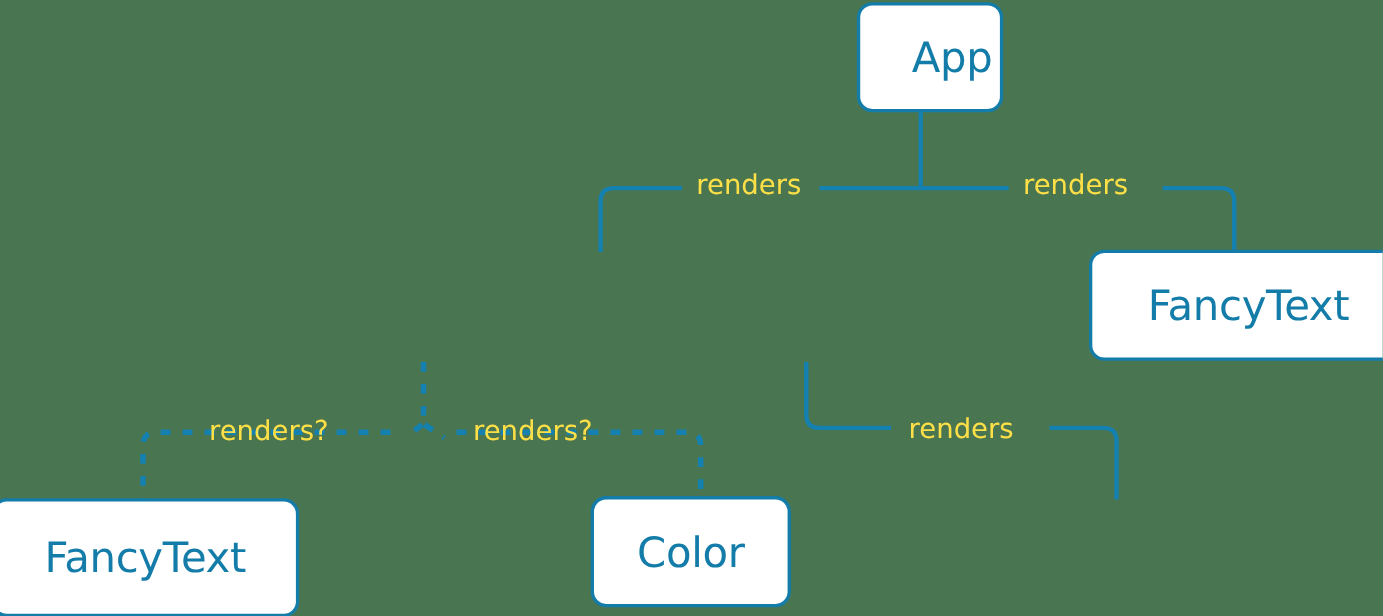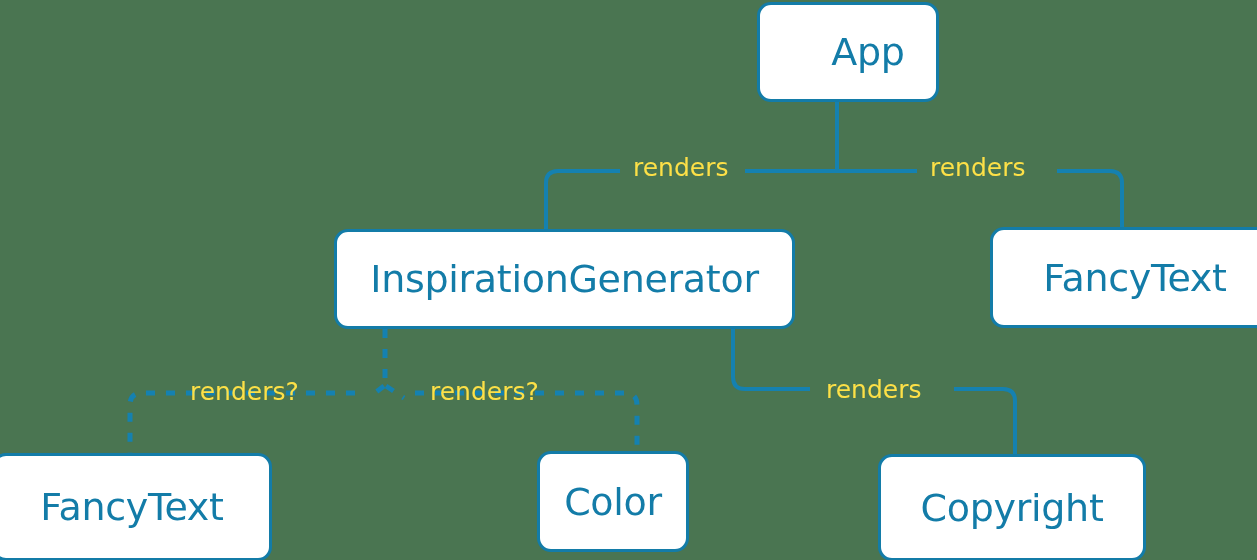--- a/index.html
+++ b/index.html
@@ -47,25 +47,25 @@
   .edge-label {
     position: absolute;
     color: #fde047;
     font-size: 25px;
     font-weight: 500;
     white-space: nowrap;
     line-height: 1;
     z-index: 6;
   }
   
-  #node-app        { left: 757px;  top: 2px;   width: 182px; height: 100px; padding-left: 40px; }
+  #node-app        { left: 779px;  top: 2px;   width: 133px; height: 100px; padding-left: 40px; }
   #node-inspgen    { left: 334px;  top: 229px; width: 461px; height: 100px; }
   #node-fancytext-right { left: 990px; top: 227px; width: 290px; height: 101px; border-radius: 14px; }
   #node-fancytext-bottom { left: -8px; top: 453px; width: 280px; height: 108px; }
-  #node-color      { left: 537px;  top: 451px; width: 152px; height: 101px; }
+  #node-color      { left: 537px;  top: 451px; width: 182px; height: 101px; }
   #node-copyright  { left: 878px;  top: 454px; width: 268px; height: 107px; }
 
   #label-renders-left   { left: 633px; top: 155px; }
   #label-renders-right  { left: 930px; top: 155px; }
   #label-renders-bottom { left: 826px; top: 377px; }
   #label-renders-q-left  { left: 190px; top: 379px; }
   #label-renders-q-right { left: 430px; top: 379px; }
 </style>
 </head>
 <body>
@@ -93,39 +93,33 @@
 
     <path d="M 355 393 L 142 393 Q 130 393 130 405 L 130 455" fill="none" stroke="#1581b0" stroke-width="5" stroke-dasharray="9 11" stroke-linecap="butt"></path>
 
     <path d="M 415 393 L 625 393 Q 637 393 637 405 L 637 452" fill="none" stroke="#1581b0" stroke-width="5" stroke-dasharray="9 11" stroke-linecap="butt"></path>
   </svg>
 
   <div class="node" id="node-app">
     <span class="node-label">App</span>
   </div>
 
-  <div class="node" id="node-inspgen">
-    <span class="node-label">InspirationGenerator</span>
-  </div>
 
   <div class="node" id="node-fancytext-right">
     <span class="node-label">FancyText</span>
   </div>
 
   <div class="node" id="node-fancytext-bottom">
     <span class="node-label">FancyText</span>
   </div>
 
   <div class="node" id="node-color">
     <span class="node-label">Color</span>
   </div>
 
-  <div class="node" id="node-copyright">
-    <span class="node-label">Copyright</span>
-  </div>
 
   <span class="edge-label" id="label-renders-left">renders</span>
 
   <span class="edge-label" id="label-renders-right">renders</span>
 
   <span class="edge-label" id="label-renders-bottom">renders</span>
 
   <span class="edge-label" id="label-renders-q-left">renders?</span>
 
   <span class="edge-label" id="label-renders-q-right">renders?</span>

